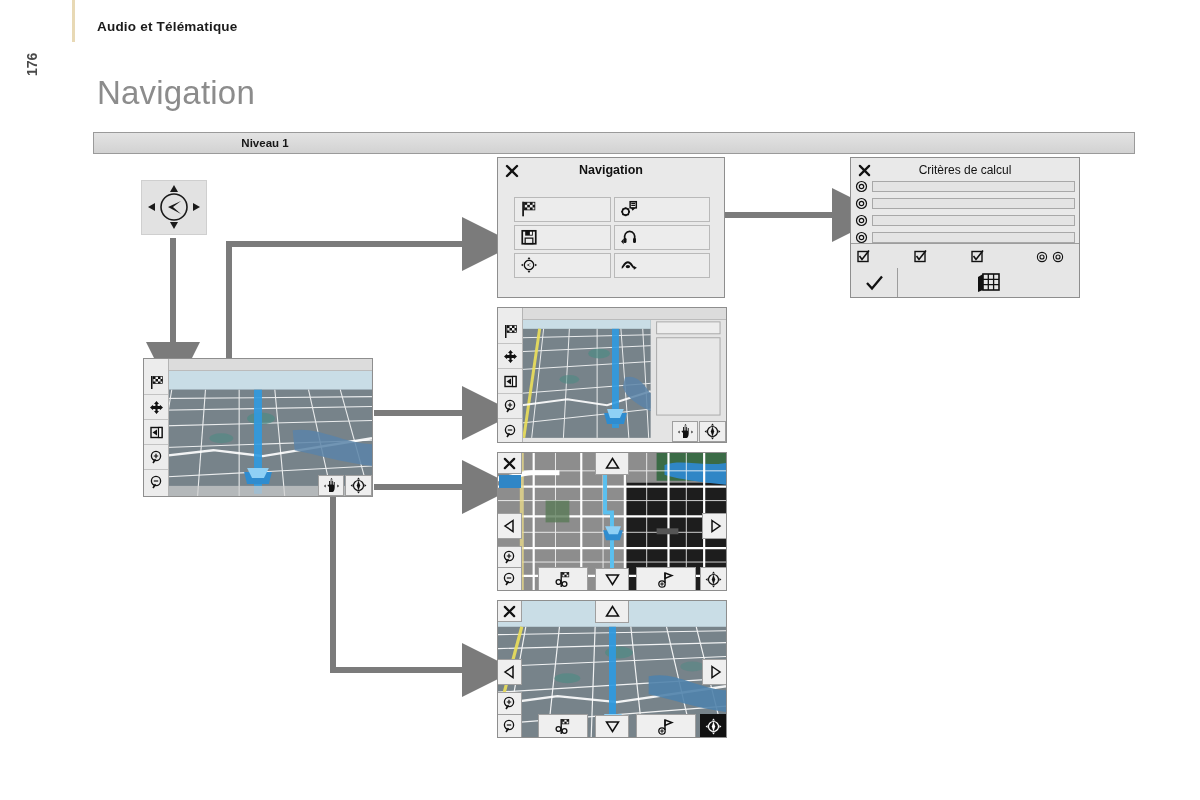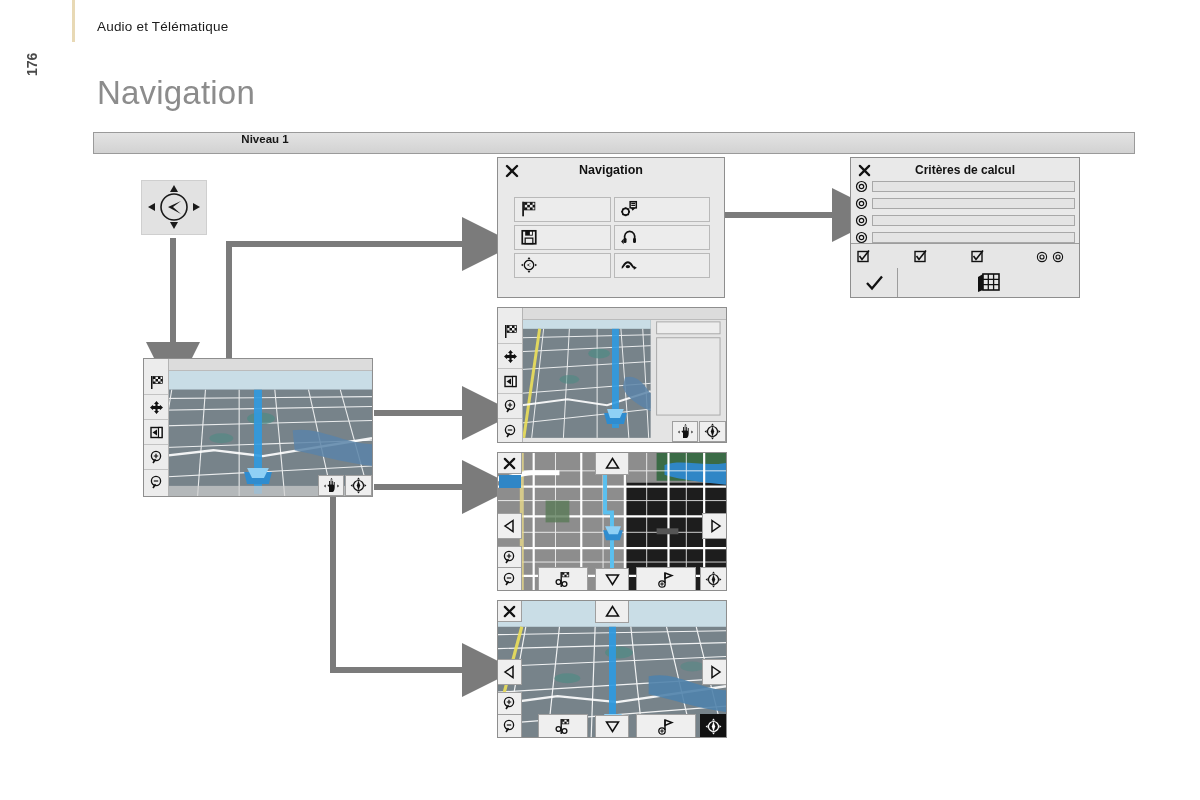--- a/index.html
+++ b/index.html
@@ -10,40 +10,39 @@
   }
   .page{position:absolute;inset:0;}
 
   
   .accent-bar{
     position:absolute;left:72px;top:0;width:3px;height:42px;
     background:#e8d9b5;
   }
   .header-title{
     position:absolute;left:97px;top:19px;
-    font-size:13.5px;font-weight:normal;color:#1b1b1b;letter-spacing:.2px;
+    font-size:13.5px;font-weight:bold;color:#1b1b1b;letter-spacing:.2px;
   }
   .page-number{
     position:absolute;left:24px;top:76px;
     font-size:14px;font-weight:bold;color:#4a4a4a;
     transform:rotate(-90deg);transform-origin:left top;
     white-space:nowrap;
   }
   .doc-title{
     position:absolute;left:97px;top:74px;
     font-size:33px;color:#8c8c8c;font-weight:normal;letter-spacing:.2px;
   }
 
   
   .levels{
     position:absolute;left:93px;top:132px;width:1042px;height:22px;
     display:flex;border:1px solid #9a9a9a;
     background:linear-gradient(#e3e3e3,#d2d2d2);
     box-sizing:border-box;
-    flex-direction:column;
   }
   .level-cell{
     display:flex;align-items:center;justify-content:center;
     font-size:11.5px;font-weight:bold;color:#161616;
     border-right:1px solid #9a9a9a;box-sizing:border-box;
   }
   .level-cell:last-child{border-right:none;}
   .lv1{width:342px;} .lv2{width:349px;} .lv3{flex:1;}
 
   
@@ -74,21 +73,21 @@
   .nav-btn .gl{position:absolute;left:5px;top:2px;}
 
   
   .crit-panel{
     position:absolute;left:850px;top:157px;width:230px;height:141px;
     background:#e9e9e9;border:1px solid #8e8e8e;box-sizing:border-box;
   }
   .crit-close{position:absolute;left:7px;top:6px;width:13px;height:13px;}
   .crit-title{
     position:absolute;left:0;right:0;top:5px;text-align:center;
-    font-size:12px;font-weight:bold;color:#111;
+    font-size:12px;font-weight:normal;color:#111;
   }
   .crit-rows{position:absolute;left:4px;top:21px;right:4px;}
   .crit-row{display:flex;align-items:center;height:14px;margin-bottom:3px;}
   .crit-radio{width:13px;height:13px;flex:0 0 13px;margin-right:4px;}
   .crit-field{
     flex:1;height:11px;background:#e4e4e4;
     border:1px solid #a8a8a8;box-sizing:border-box;
   }
   .crit-bar{
     position:absolute;left:0;right:0;top:85px;height:25px;

